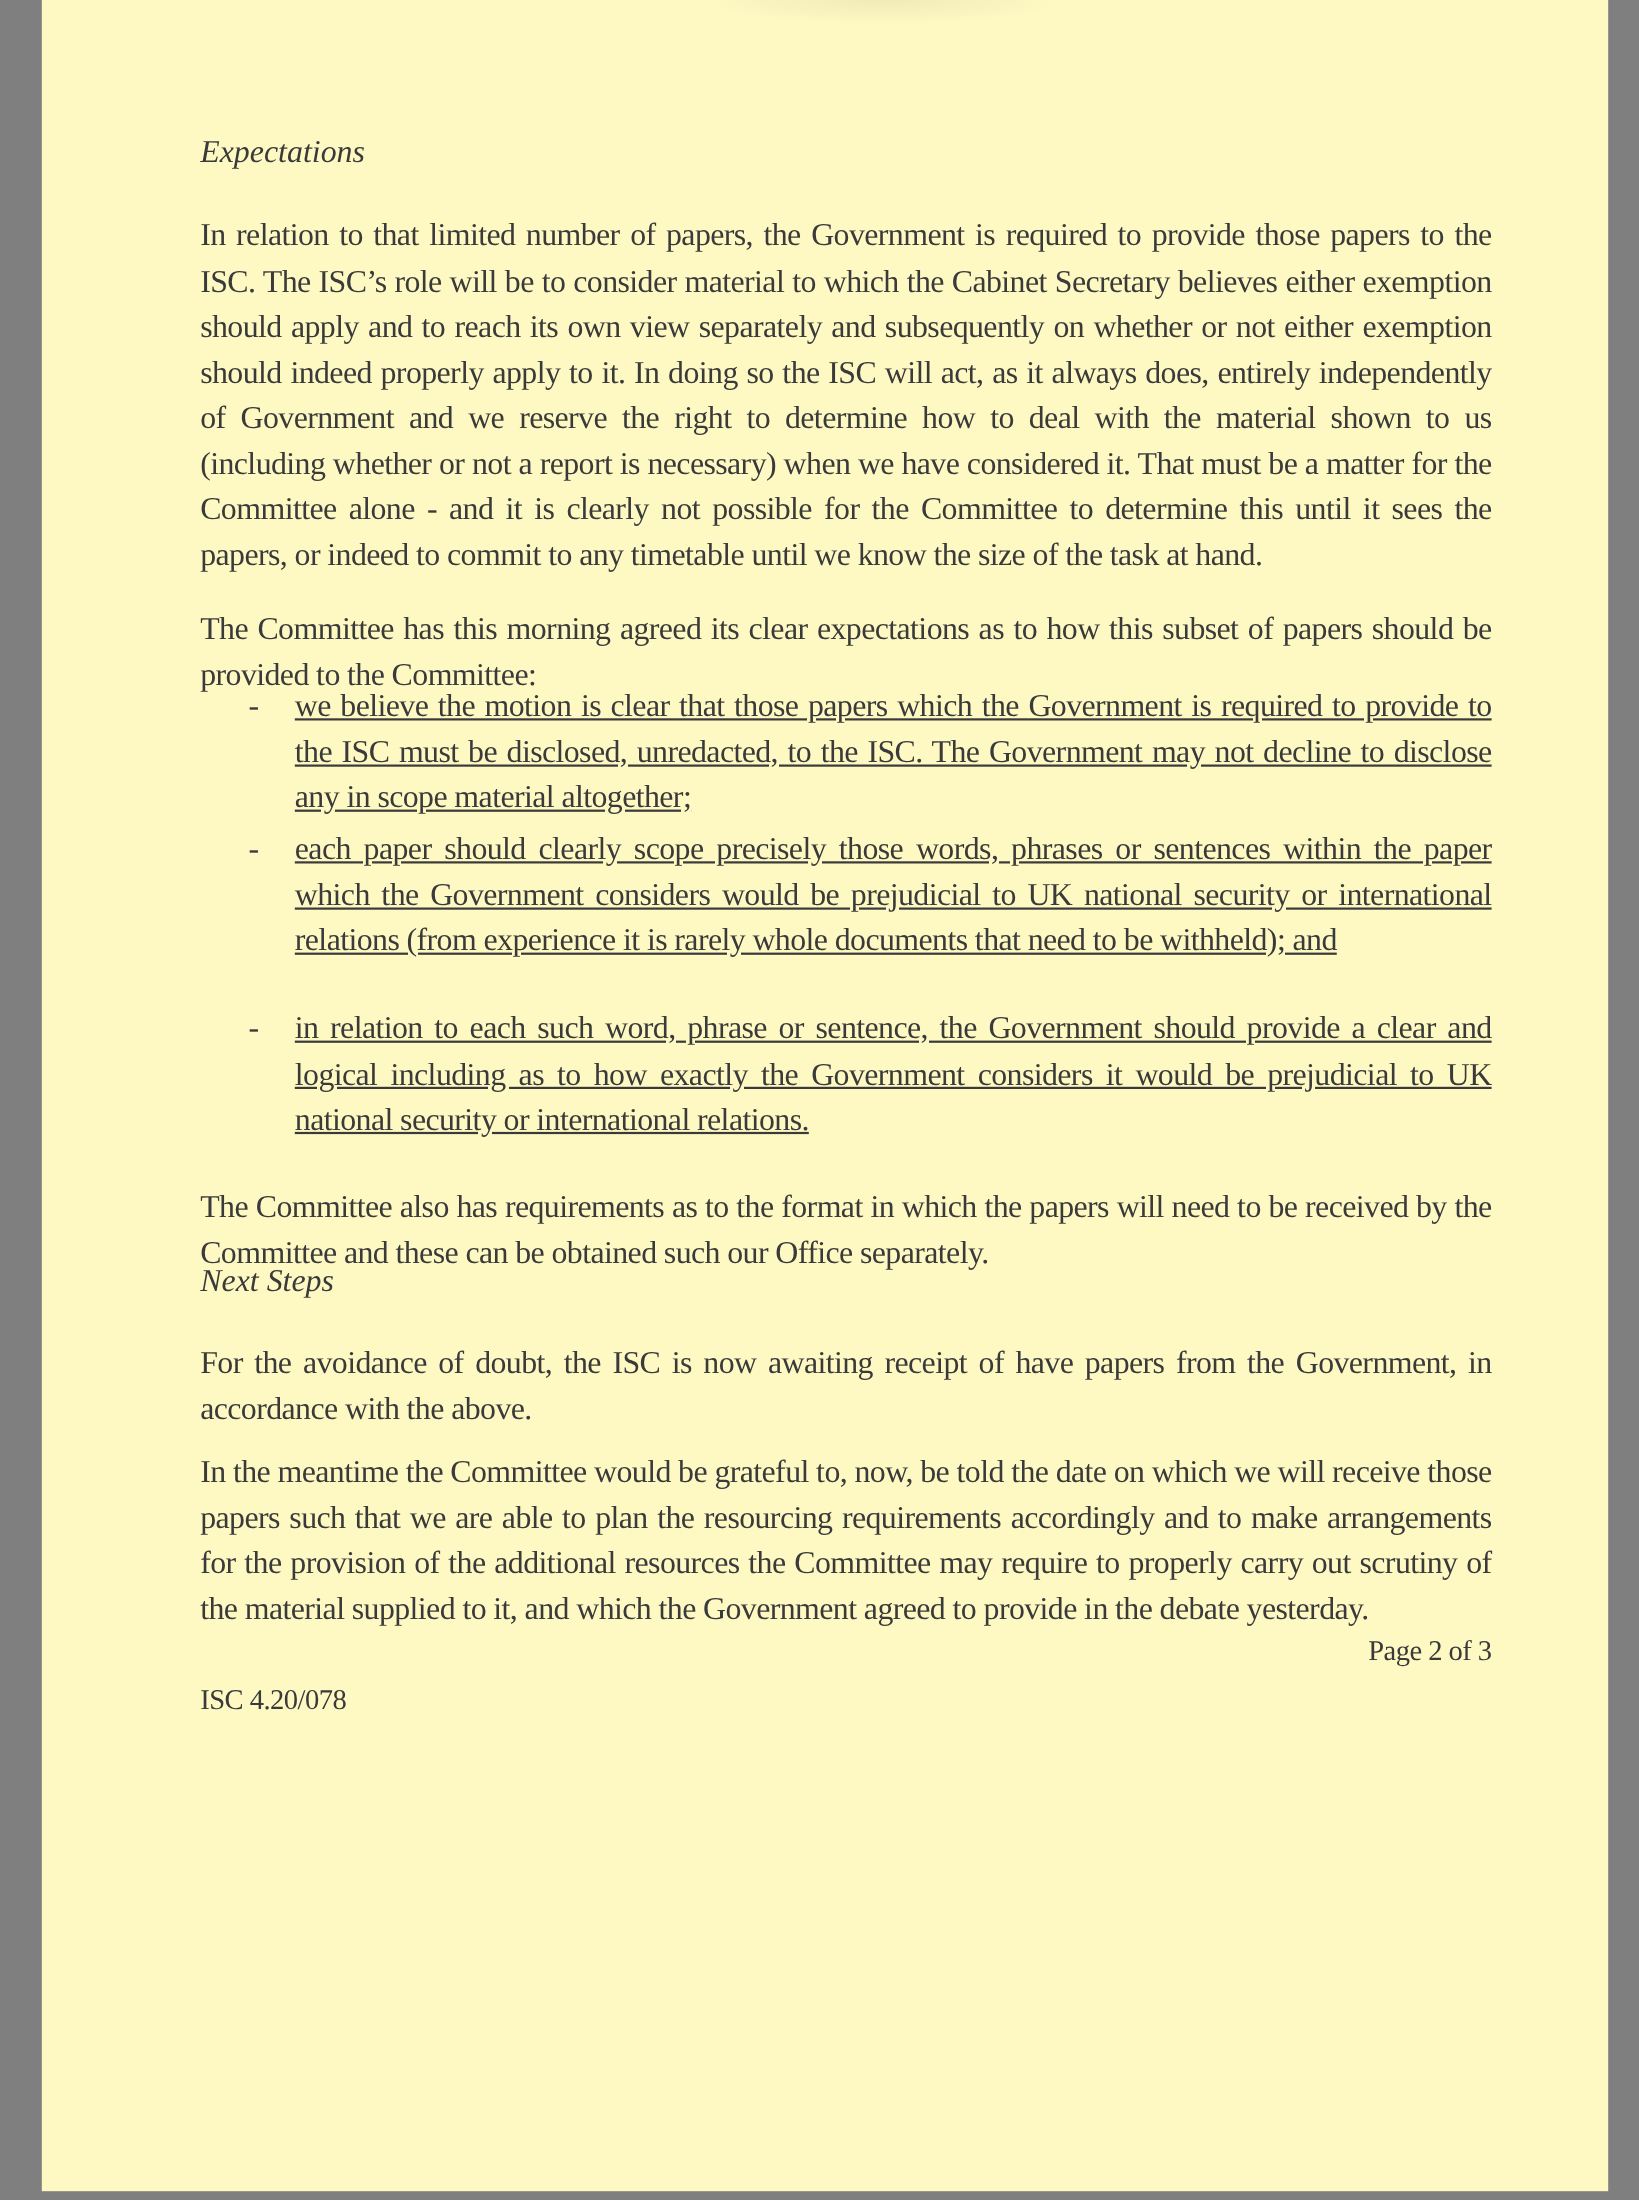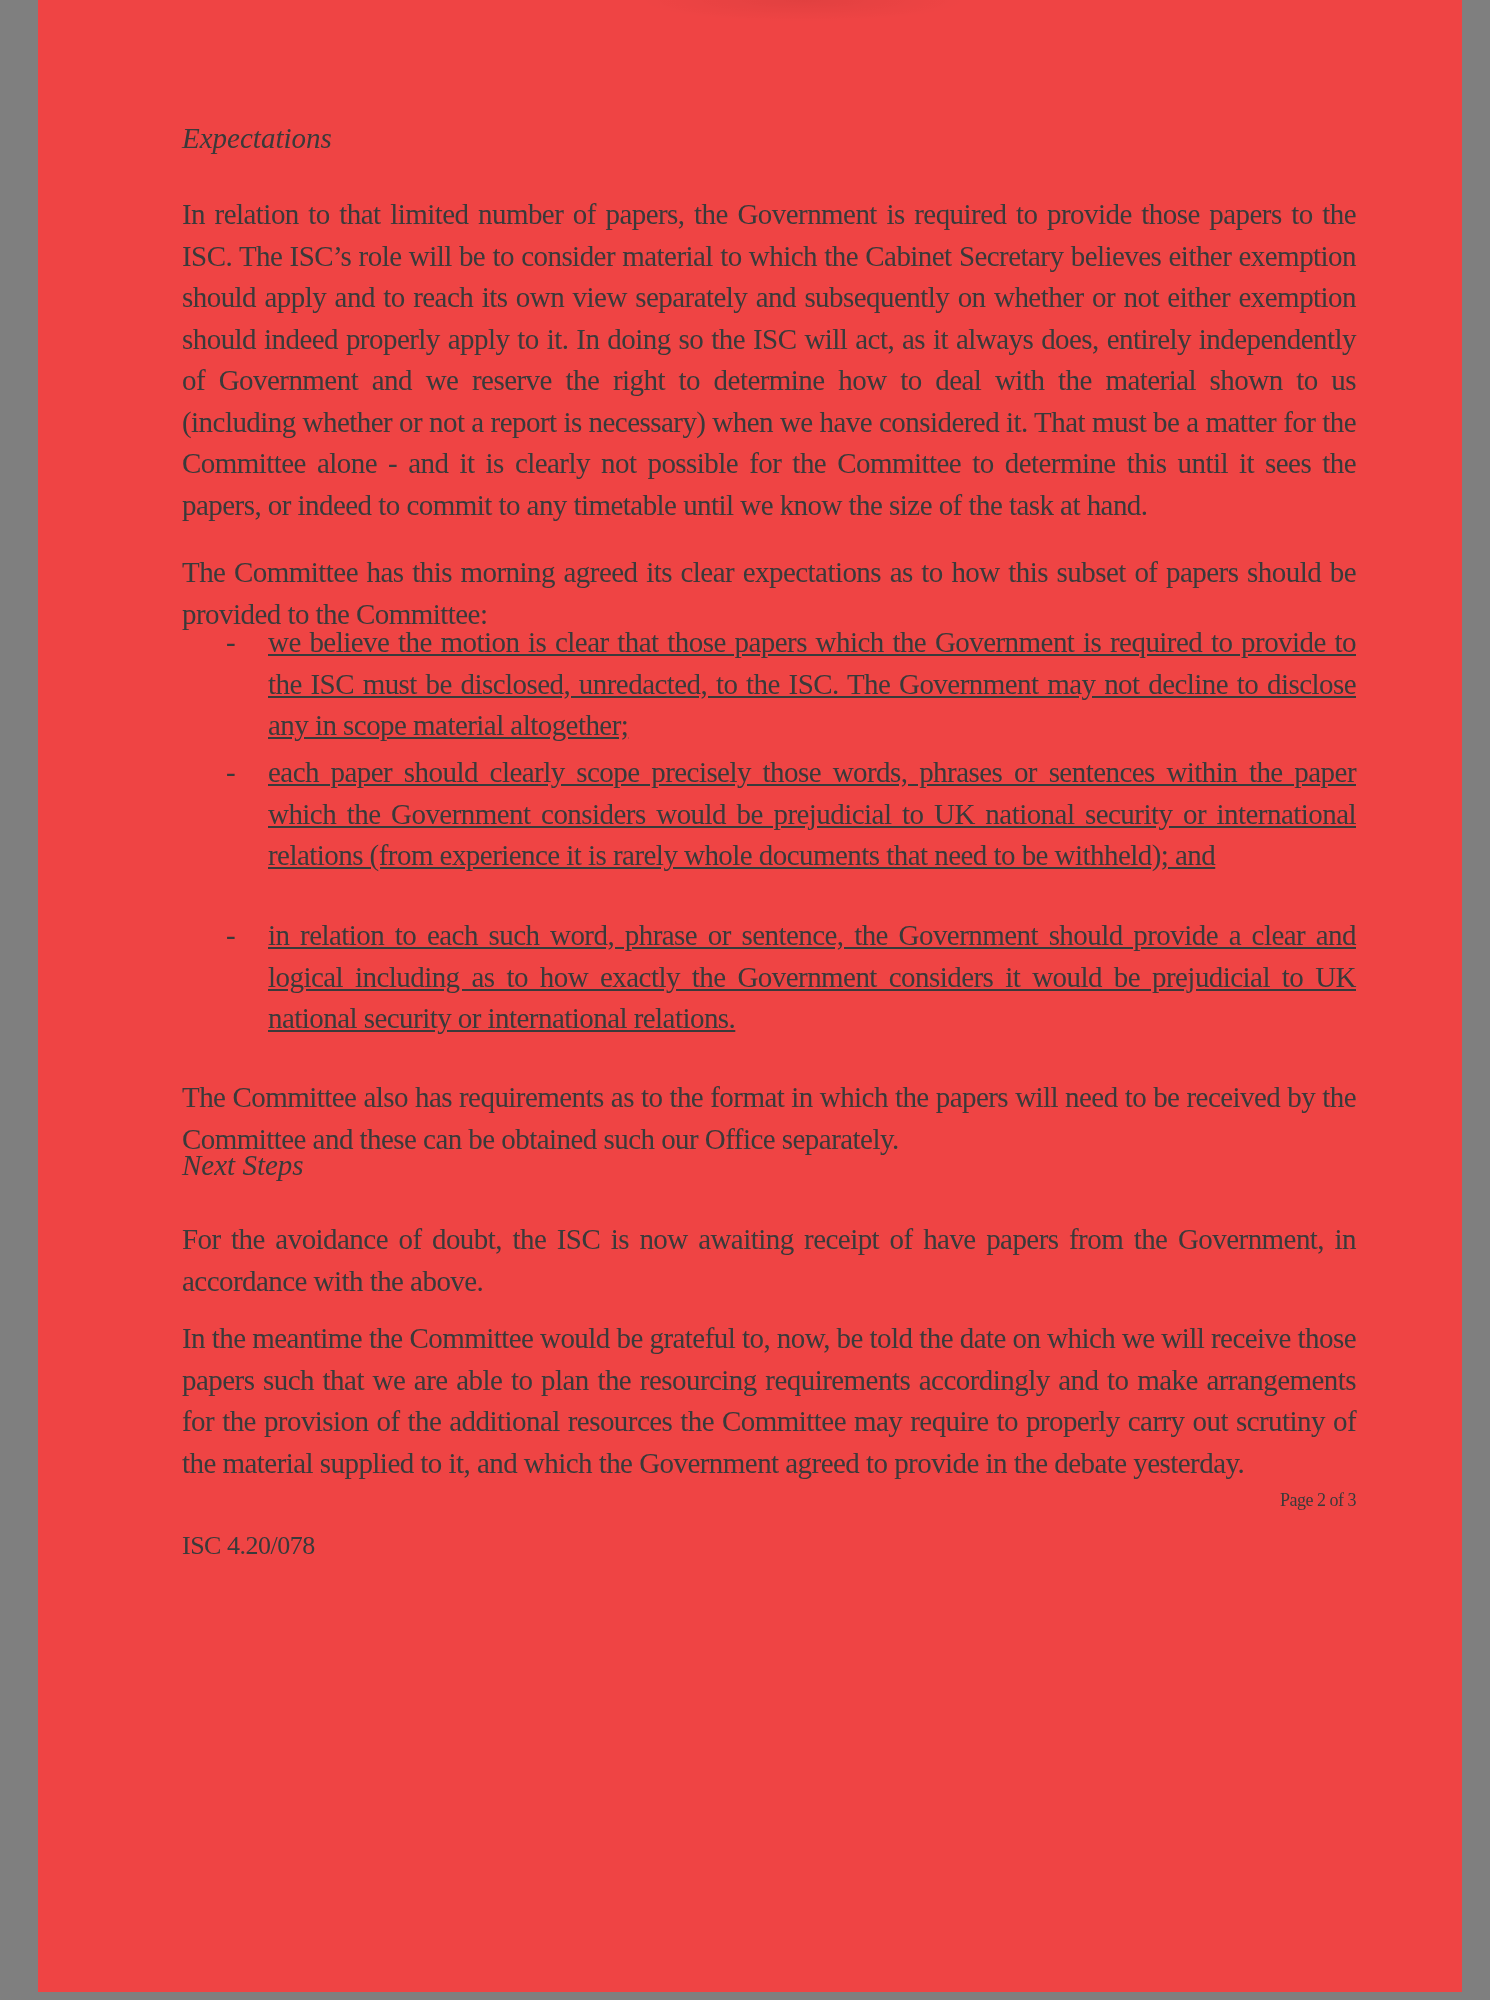--- a/index.html
+++ b/index.html
@@ -1,37 +1,37 @@
 <!DOCTYPE html>
 <html><head>
 <meta charset="utf-8">
 <style>
   html, body { margin:0; padding:0; }
   body {
     width:1490px; height:2000px; background:#7f7f7f; position:relative; overflow:hidden;
     font-family: "Liberation Serif", "DejaVu Serif", serif;
   }
   .page {
-    position:absolute; left:38px; top:0; width:1424px; height:1992px; background:#ef4444;
+    position:absolute; left:38px; top:0; width:1424px; height:1992px; background:#fef9c3;
   }
   .top-shadow {
     position:absolute; left:600px; top:0; width:330px; height:22px;
     background: radial-gradient(ellipse at center top, rgba(0,0,0,0.06), rgba(0,0,0,0) 70%);
   }
   .content {
     position:absolute; left:144px; top:0; width:1174px;
     color:#3a3a3a; font-size:29px; line-height:41.5px;
   }
   .heading { position:absolute; left:0; font-style:italic; font-size:29px; white-space:nowrap; }
   .para { position:absolute; left:0; width:1174px; text-align:justify; text-align-last:left; letter-spacing:-0.55px; word-spacing:0px;margin-top:32px; }
   .bullet { position:absolute; left:0; width:1174px; }
   .bullet .dash { position:absolute; left:44px; top:0; }
   .bullet .btext { position:absolute; left:86px; width:1088px; text-align:justify; letter-spacing:-0.55px;text-decoration:underline; }
   .footer-left { position:absolute; left:0; font-size:26px; white-space:nowrap; letter-spacing:-0.5px;margin-top:45px; }
-  .footer-right { position:absolute; right:0; font-size:18px; white-space:nowrap; letter-spacing:-0.5px;margin-left:21px; }
+  .footer-right { position:absolute; right:0; font-size:26px; white-space:nowrap; letter-spacing:-0.5px;margin-left:21px; }
 </style>
 </head>
 <body>
 
 <div class="page">
   <div class="top-shadow"></div>
   <div class="content">
 
     <div class="heading" style="top:118px;">Expectations</div>
 

